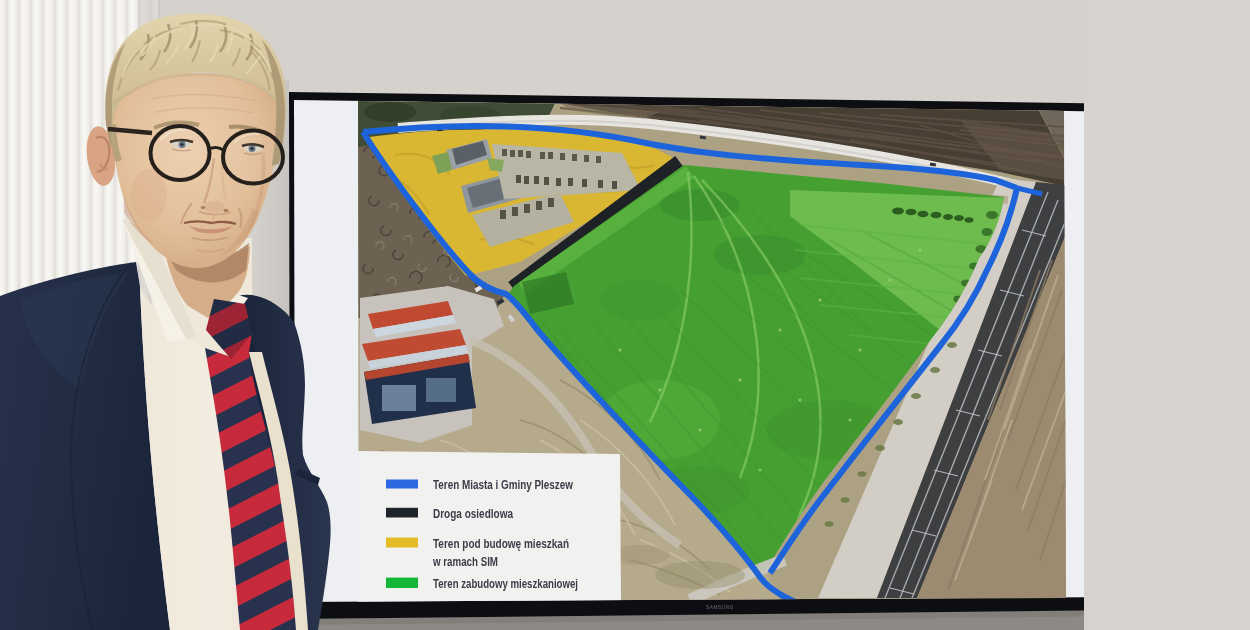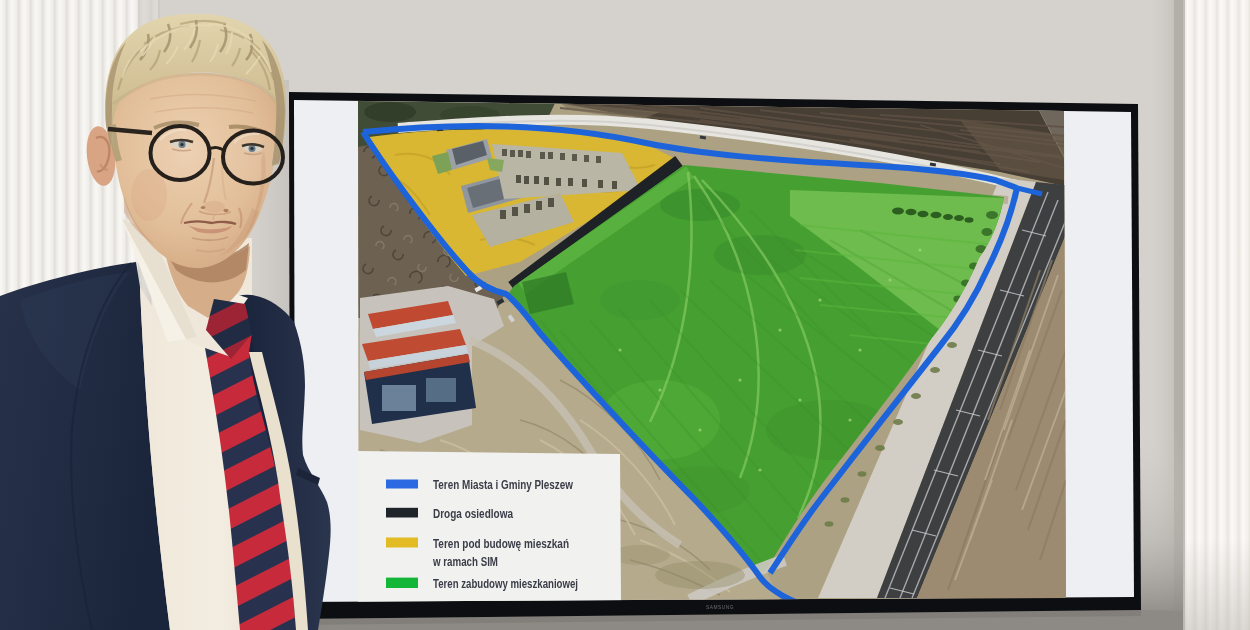--- a/index.html
+++ b/index.html
@@ -1,16 +1,16 @@
 <!DOCTYPE html>
 <html><head>
 <meta charset="utf-8">
 <style>
 html,body{margin:0;padding:0;background:#d6d2cd}
-#scene{position:relative;width:1250px;height:630px;overflow:hidden;font-family:"Liberation Sans",sans-serif}
+#scene{position:relative;width:1084px;height:630px;overflow:hidden;font-family:"Liberation Sans",sans-serif}
 #scene svg{position:absolute;left:0;top:0;display:block}
 </style>
 </head>
 <body>
 <div id="scene">
 <svg width="1250" height="630" viewBox="0 0 1250 630">
 <defs>
 <linearGradient id="curtL" x1="0" y1="0" x2="12" y2="0" gradientUnits="userSpaceOnUse" spreadMethod="repeat">
   <stop offset="0" stop-color="#f9f8f5"></stop>
           <stop offset="0.4" stop-color="#efede9"></stop>

